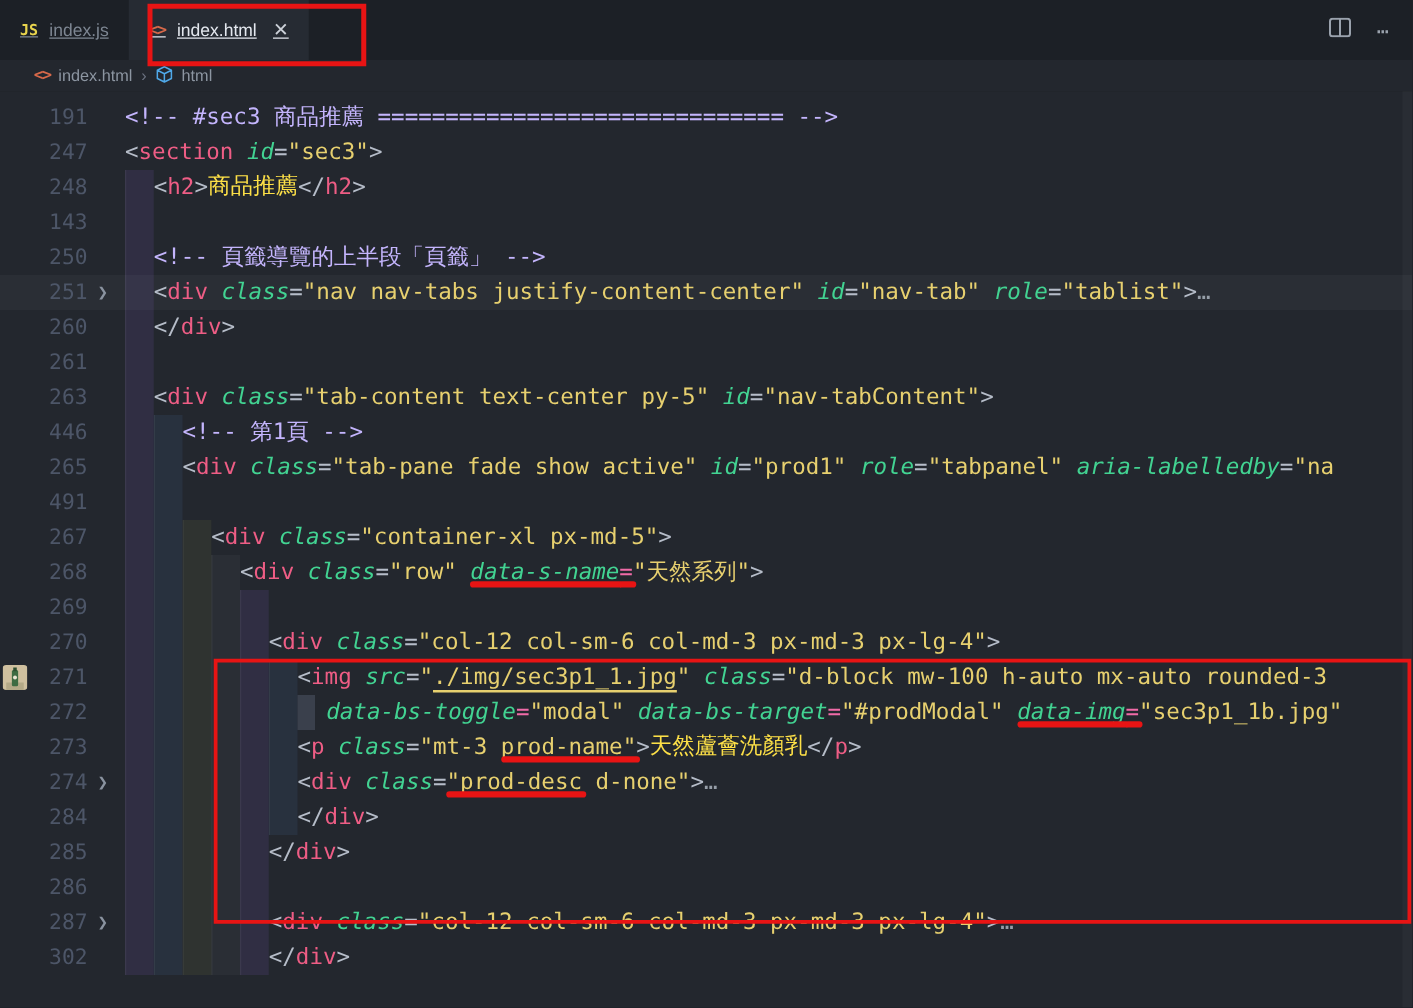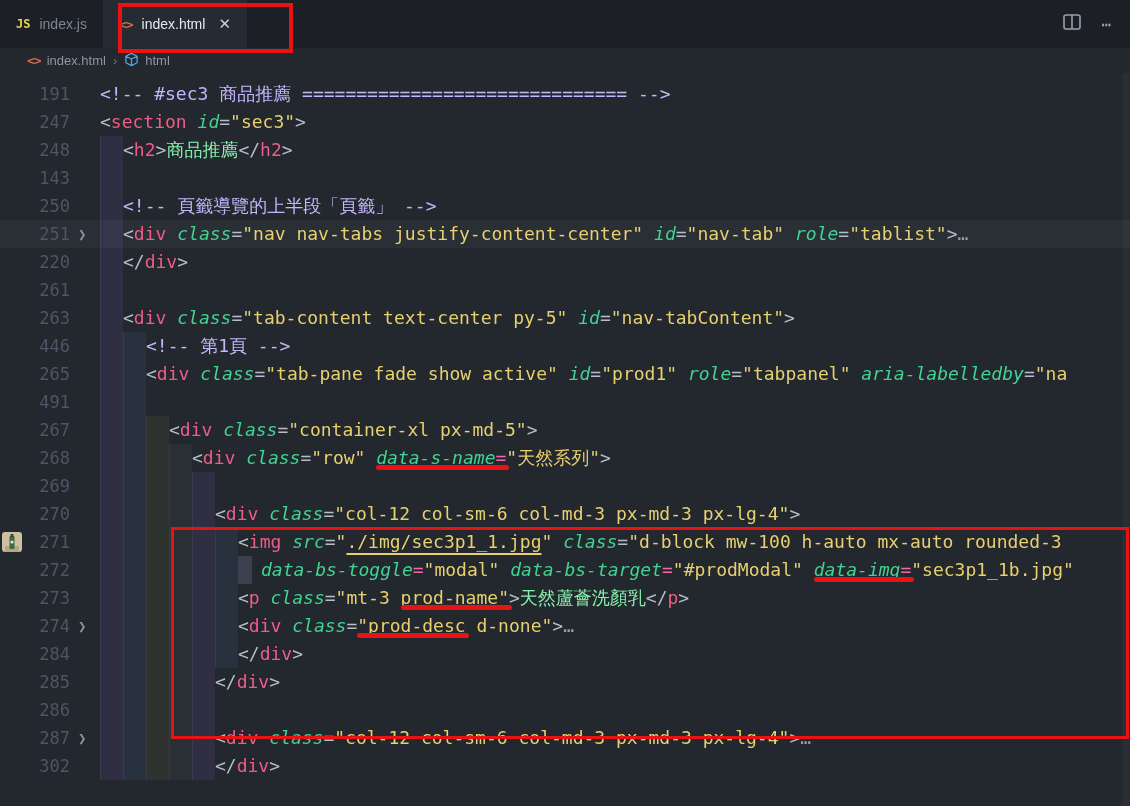--- a/index.html
+++ b/index.html
@@ -1,21 +1,21 @@
 <!DOCTYPE html>
 <html style="--red: #e81414;"><head>
 <meta charset="utf-8">
 <style>
   html,body{margin:0;padding:0;}
   body{width:1130px;height:806px;overflow:hidden;background:#1c2026;font-family:"DejaVu Sans Mono",monospace;}
   .window{position:relative;width:1130px;height:806px;}
 
   
   .tabbar{height:48px;display:flex;align-items:stretch;background:#1c2026;}
-  .tab{display:flex;align-items:center;gap:9px;padding:0 16px;font-family:"Liberation Sans",sans-serif;font-size:14px;cursor:pointer;}
+  .tab{display:flex;align-items:center;gap:9px;padding:0 16px;font-family:"Liberation Sans",sans-serif;font-size:14px;cursor:pointer;text-decoration:underline;}
   .tab.inactive{color:#7d8692;}
   .tab.active{background:#262b33;color:#e4e8ef;}
   .ficon{font-family:"DejaVu Sans Mono",monospace;font-weight:bold;font-size:12px;}
   .js-icon{color:#e8d44d;}
   .html-icon{color:#d8694a;font-size:13px;letter-spacing:-1px;}
   .closex{color:#ccd1d9;font-size:15px;margin-left:4px;}
   .tab-actions{margin-left:auto;display:flex;align-items:center;gap:20px;padding-right:18px;color:#9aa2ad;}
   .more{font-size:16px;letter-spacing:1px;color:#9aa2ad;}
 
   
@@ -33,21 +33,21 @@
   .gimg{position:absolute;left:2px;top:4px;width:20px;height:20px;border-radius:3px;overflow:hidden;}
   .iblock{height:100%;width:23px;flex:none;box-shadow:inset 1px 0 0 rgba(255,255,255,0.055);}
   .iblock.lead{width:14px;margin-right:9px;background:#3a404c;box-shadow:none;}
   .tok{display:inline-block;white-space:pre;height:28px;position:relative;}
   .tk-p{color:#b6bdc9;}
   .tk-g{color:#ee5d85;}
   .tk-a{color:#42d392;font-style:italic;}
   .tk-e{color:#b6bdc9;}
   .tk-ep{color:#f06ba8;}
   .tk-s{color:#e7d06f;}
-  .tk-x{color:#86efac;}
+  .tk-x{color:#fde047;font-family:Liberation Mono, monospace;}
   .tk-c{color:#c4b5fd;}
   .tk-el{color:#969ea8;letter-spacing:1px;}
   .lk{text-decoration:underline;text-decoration-thickness:2px;text-underline-offset:5px;}
   .rl::after{content:"";position:absolute;left:0;right:-3px;bottom:2px;height:5px;background:var(--red);border-radius:3px;}
   .scrollstrip{position:absolute;top:73px;right:0;bottom:0;width:8px;background:rgba(255,255,255,0.03);}
 
   
   .anno{position:absolute;border:3px solid var(--red);pointer-events:none;}
   .anno.thick{border-width:4px;}
 </style>
@@ -93,21 +93,21 @@
     </span>
   </div>
 
   <div class="editor" id="editor">
       <div class="line"><div class="gutter"><span class="lnum">191</span></div><span class="tok tk-c">&lt;!-- #sec3 商品推薦 ============================== --&gt;</span></div>
       <div class="line"><div class="gutter"><span class="lnum">247</span></div><span class="tok tk-p">&lt;</span><span class="tok tk-g">section </span><span class="tok tk-a">id</span><span class="tok tk-e">=</span><span class="tok tk-s">"sec3"</span><span class="tok tk-p">&gt;</span></div>
       <div class="line"><div class="gutter"><span class="lnum">248</span></div><span class="iblock" style="background: rgba(138, 98, 212, 0.13);"></span><span class="tok tk-p">&lt;</span><span class="tok tk-g">h2</span><span class="tok tk-p">&gt;</span><span class="tok tk-x">商品推薦</span><span class="tok tk-p">&lt;/</span><span class="tok tk-g">h2</span><span class="tok tk-p">&gt;</span></div>
       <div class="line"><div class="gutter"><span class="lnum">143</span></div><span class="iblock" style="background: rgba(138, 98, 212, 0.13);"></span></div>
       <div class="line"><div class="gutter"><span class="lnum">250</span></div><span class="iblock" style="background: rgba(138, 98, 212, 0.13);"></span><span class="tok tk-c">&lt;!-- 頁籤導覽的上半段「頁籤」 --&gt;</span></div>
       <div class="line hl"><div class="gutter"><span class="lnum">251</span><span class="chev">❯</span></div><span class="iblock" style="background: rgba(138, 98, 212, 0.13);"></span><span class="tok tk-p">&lt;</span><span class="tok tk-g">div </span><span class="tok tk-a">class</span><span class="tok tk-e">=</span><span class="tok tk-s">"nav nav-tabs justify-content-center" </span><span class="tok tk-a">id</span><span class="tok tk-e">=</span><span class="tok tk-s">"nav-tab" </span><span class="tok tk-a">role</span><span class="tok tk-e">=</span><span class="tok tk-s">"tablist"</span><span class="tok tk-p">&gt;</span><span class="tok tk-el">…</span></div>
-      <div class="line"><div class="gutter"><span class="lnum">220</span></div><span class="iblock" style="background: rgba(138, 98, 212, 0.13);"></span><span class="tok tk-p">&lt;/</span><span class="tok tk-g">div</span><span class="tok tk-p">&gt;</span></div>
+      <div class="line"><div class="gutter"><span class="lnum">260</span></div><span class="iblock" style="background: rgba(138, 98, 212, 0.13);"></span><span class="tok tk-p">&lt;/</span><span class="tok tk-g">div</span><span class="tok tk-p">&gt;</span></div>
       <div class="line"><div class="gutter"><span class="lnum">261</span></div><span class="iblock" style="background: rgba(138, 98, 212, 0.13);"></span></div>
       <div class="line"><div class="gutter"><span class="lnum">263</span></div><span class="iblock" style="background: rgba(138, 98, 212, 0.13);"></span><span class="tok tk-p">&lt;</span><span class="tok tk-g">div </span><span class="tok tk-a">class</span><span class="tok tk-e">=</span><span class="tok tk-s">"tab-content text-center py-5" </span><span class="tok tk-a">id</span><span class="tok tk-e">=</span><span class="tok tk-s">"nav-tabContent"</span><span class="tok tk-p">&gt;</span></div>
       <div class="line"><div class="gutter"><span class="lnum">446</span></div><span class="iblock" style="background: rgba(138, 98, 212, 0.13);"></span><span class="iblock" style="background: rgba(86, 140, 200, 0.11);"></span><span class="tok tk-c">&lt;!-- 第1頁 --&gt;</span></div>
       <div class="line"><div class="gutter"><span class="lnum">265</span></div><span class="iblock" style="background: rgba(138, 98, 212, 0.13);"></span><span class="iblock" style="background: rgba(86, 140, 200, 0.11);"></span><span class="tok tk-p">&lt;</span><span class="tok tk-g">div </span><span class="tok tk-a">class</span><span class="tok tk-e">=</span><span class="tok tk-s">"tab-pane fade show active" </span><span class="tok tk-a">id</span><span class="tok tk-e">=</span><span class="tok tk-s">"prod1" </span><span class="tok tk-a">role</span><span class="tok tk-e">=</span><span class="tok tk-s">"tabpanel" </span><span class="tok tk-a">aria-labelledby</span><span class="tok tk-e">=</span><span class="tok tk-s">"na</span></div>
       <div class="line"><div class="gutter"><span class="lnum">491</span></div><span class="iblock" style="background: rgba(138, 98, 212, 0.13);"></span><span class="iblock" style="background: rgba(86, 140, 200, 0.11);"></span></div>
       <div class="line"><div class="gutter"><span class="lnum">267</span></div><span class="iblock" style="background: rgba(138, 98, 212, 0.13);"></span><span class="iblock" style="background: rgba(86, 140, 200, 0.11);"></span><span class="iblock" style="background: rgba(160, 160, 70, 0.1);"></span><span class="tok tk-p">&lt;</span><span class="tok tk-g">div </span><span class="tok tk-a">class</span><span class="tok tk-e">=</span><span class="tok tk-s">"container-xl px-md-5"</span><span class="tok tk-p">&gt;</span></div>
       <div class="line"><div class="gutter"><span class="lnum">268</span></div><span class="iblock" style="background: rgba(138, 98, 212, 0.13);"></span><span class="iblock" style="background: rgba(86, 140, 200, 0.11);"></span><span class="iblock" style="background: rgba(160, 160, 70, 0.1);"></span><span class="iblock" style="background: rgba(255, 255, 255, 0.035);"></span><span class="tok tk-p">&lt;</span><span class="tok tk-g">div </span><span class="tok tk-a">class</span><span class="tok tk-e">=</span><span class="tok tk-s">"row" </span><span class="tok tk-a rl">data-s-name</span><span class="tok tk-ep rl">=</span><span class="tok tk-s">"天然系列"</span><span class="tok tk-p">&gt;</span></div>
       <div class="line"><div class="gutter"><span class="lnum">269</span></div><span class="iblock" style="background: rgba(138, 98, 212, 0.13);"></span><span class="iblock" style="background: rgba(86, 140, 200, 0.11);"></span><span class="iblock" style="background: rgba(160, 160, 70, 0.1);"></span><span class="iblock" style="background: rgba(255, 255, 255, 0.035);"></span><span class="iblock" style="background: rgba(138, 98, 212, 0.13);"></span></div>
       <div class="line"><div class="gutter"><span class="lnum">270</span></div><span class="iblock" style="background: rgba(138, 98, 212, 0.13);"></span><span class="iblock" style="background: rgba(86, 140, 200, 0.11);"></span><span class="iblock" style="background: rgba(160, 160, 70, 0.1);"></span><span class="iblock" style="background: rgba(255, 255, 255, 0.035);"></span><span class="iblock" style="background: rgba(138, 98, 212, 0.13);"></span><span class="tok tk-p">&lt;</span><span class="tok tk-g">div </span><span class="tok tk-a">class</span><span class="tok tk-e">=</span><span class="tok tk-s">"col-12 col-sm-6 col-md-3 px-md-3 px-lg-4"</span><span class="tok tk-p">&gt;</span></div>
       <div class="line"><div class="gutter"><span class="gimg"><svg width="20" height="20" viewBox="0 0 20 20">

